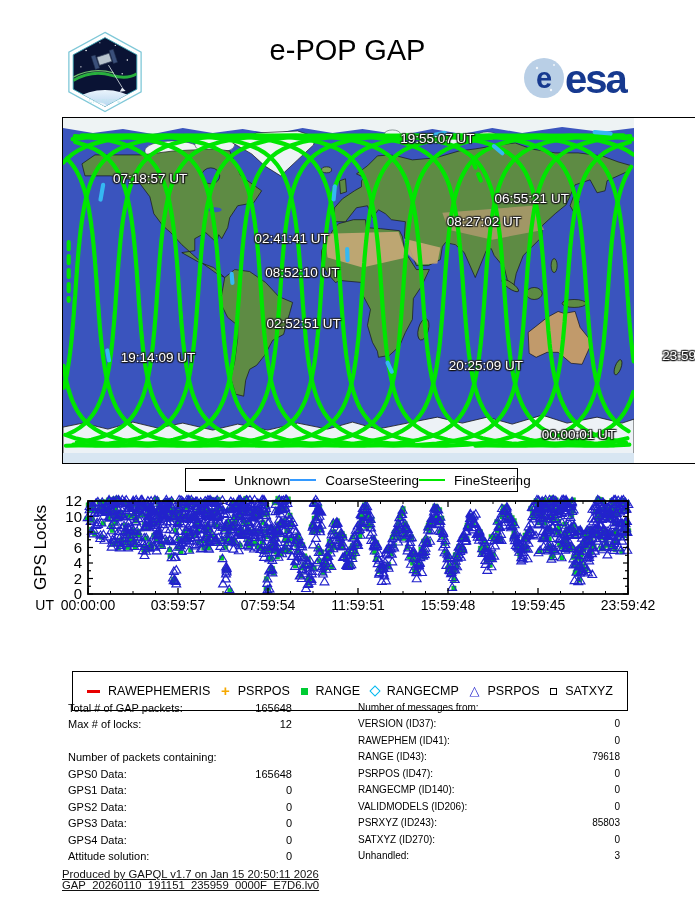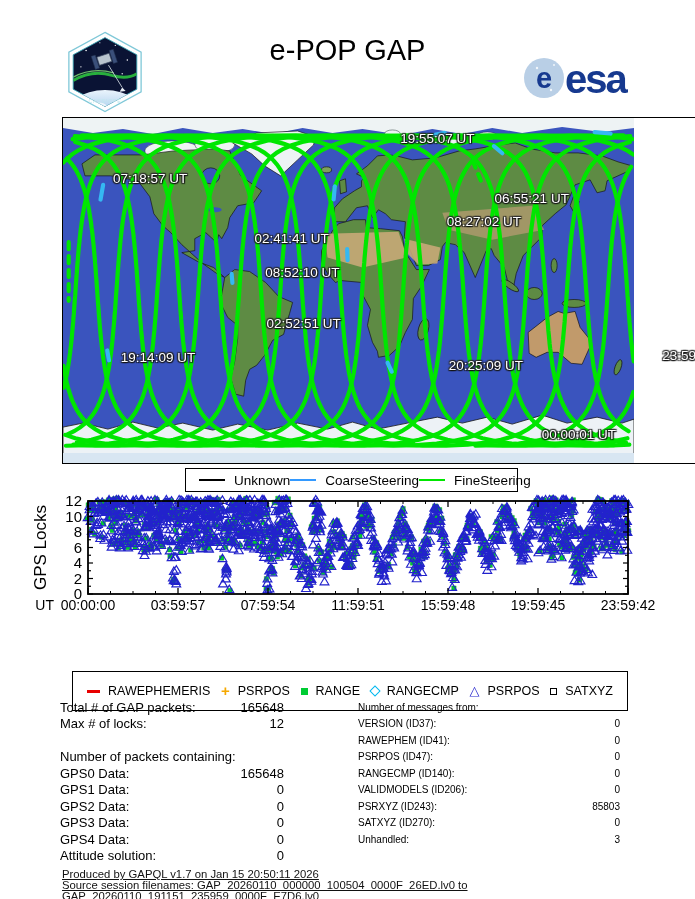--- a/index.html
+++ b/index.html
@@ -31,21 +31,21 @@
      border:1.3px solid #000;box-sizing:border-box;display:flex;align-items:center;
      justify-content:space-between;padding:16px 14px;font-size:12.5px;background:#fff;}
   .l2item{display:flex;align-items:center;gap:8px;}
   .mk-dash{width:13px;height:0;border-top:3px solid #e80000;}
   .mk-plus{color:#f5a800;font-weight:bold;font-size:15px;line-height:10px;}
   .mk-sqf{width:7px;height:7px;background:#00cc33;}
   .mk-dia{width:6px;height:6px;border:1.5px solid #00b8f0;transform:rotate(45deg);}
   .mk-tri{color:#2222cc;font-size:13px;line-height:10px;}
   .mk-sqo{width:7px;height:7px;border:1.5px solid #000;box-sizing:border-box;}
   
-  .stats-left{position:absolute;left:60px;top:680px;width:224px;font-size:13px;}
+  .stats-left{position:absolute;left:68px;top:680px;width:224px;font-size:11px;}
   .stats-right{position:absolute;left:358px;top:680px;width:262px;font-size:10px;}
   .srow{position:relative;height:16.45px;line-height:16.45px;white-space:nowrap;}
   .sval{position:absolute;right:0;top:0;}
   
   .footer{position:absolute;left:62px;top:849px;font-size:11.3px;line-height:10.8px;color:#111;text-decoration:underline;}
 </style>
 </head>
 <body>
 
 <div class="page">
@@ -335,27 +335,27 @@
       <div class="srow"><span>GPS1 Data:</span><span class="sval">0</span></div>
       <div class="srow"><span>GPS2 Data:</span><span class="sval">0</span></div>
       <div class="srow"><span>GPS3 Data:</span><span class="sval">0</span></div>
       <div class="srow"><span>GPS4 Data:</span><span class="sval">0</span></div>
       <div class="srow"><span>Attitude solution:</span><span class="sval">0</span></div>
     </div>
   <div class="stats-right" id="stats-right">
       <div class="srow"><span>Number of messages from:</span><span class="sval"></span></div>
       <div class="srow"><span>VERSION (ID37):</span><span class="sval">0</span></div>
       <div class="srow"><span>RAWEPHEM (ID41):</span><span class="sval">0</span></div>
+      <div class="srow"><span>RANGE (ID43):</span><span class="sval">79618</span></div>
       <div class="srow"><span>PSRPOS (ID47):</span><span class="sval">0</span></div>
       <div class="srow"><span>RANGECMP (ID140):</span><span class="sval">0</span></div>
       <div class="srow"><span>VALIDMODELS (ID206):</span><span class="sval">0</span></div>
       <div class="srow"><span>PSRXYZ (ID243):</span><span class="sval">85803</span></div>
       <div class="srow"><span>SATXYZ (ID270):</span><span class="sval">0</span></div>
       <div class="srow"><span>Unhandled:</span><span class="sval">3</span></div>
     </div>
 
   <div class="footer">
     <div>Produced by GAPQL v1.7 on Jan 15 20:50:11 2026</div>
-    <div>Source session filenames: GAP_20260110_000000_100504_0000F_26ED.lv0 to</div>
     <div>GAP_20260110_191151_235959_0000F_E7D6.lv0</div>
   </div>
 
 </div>
 
 </body></html>

